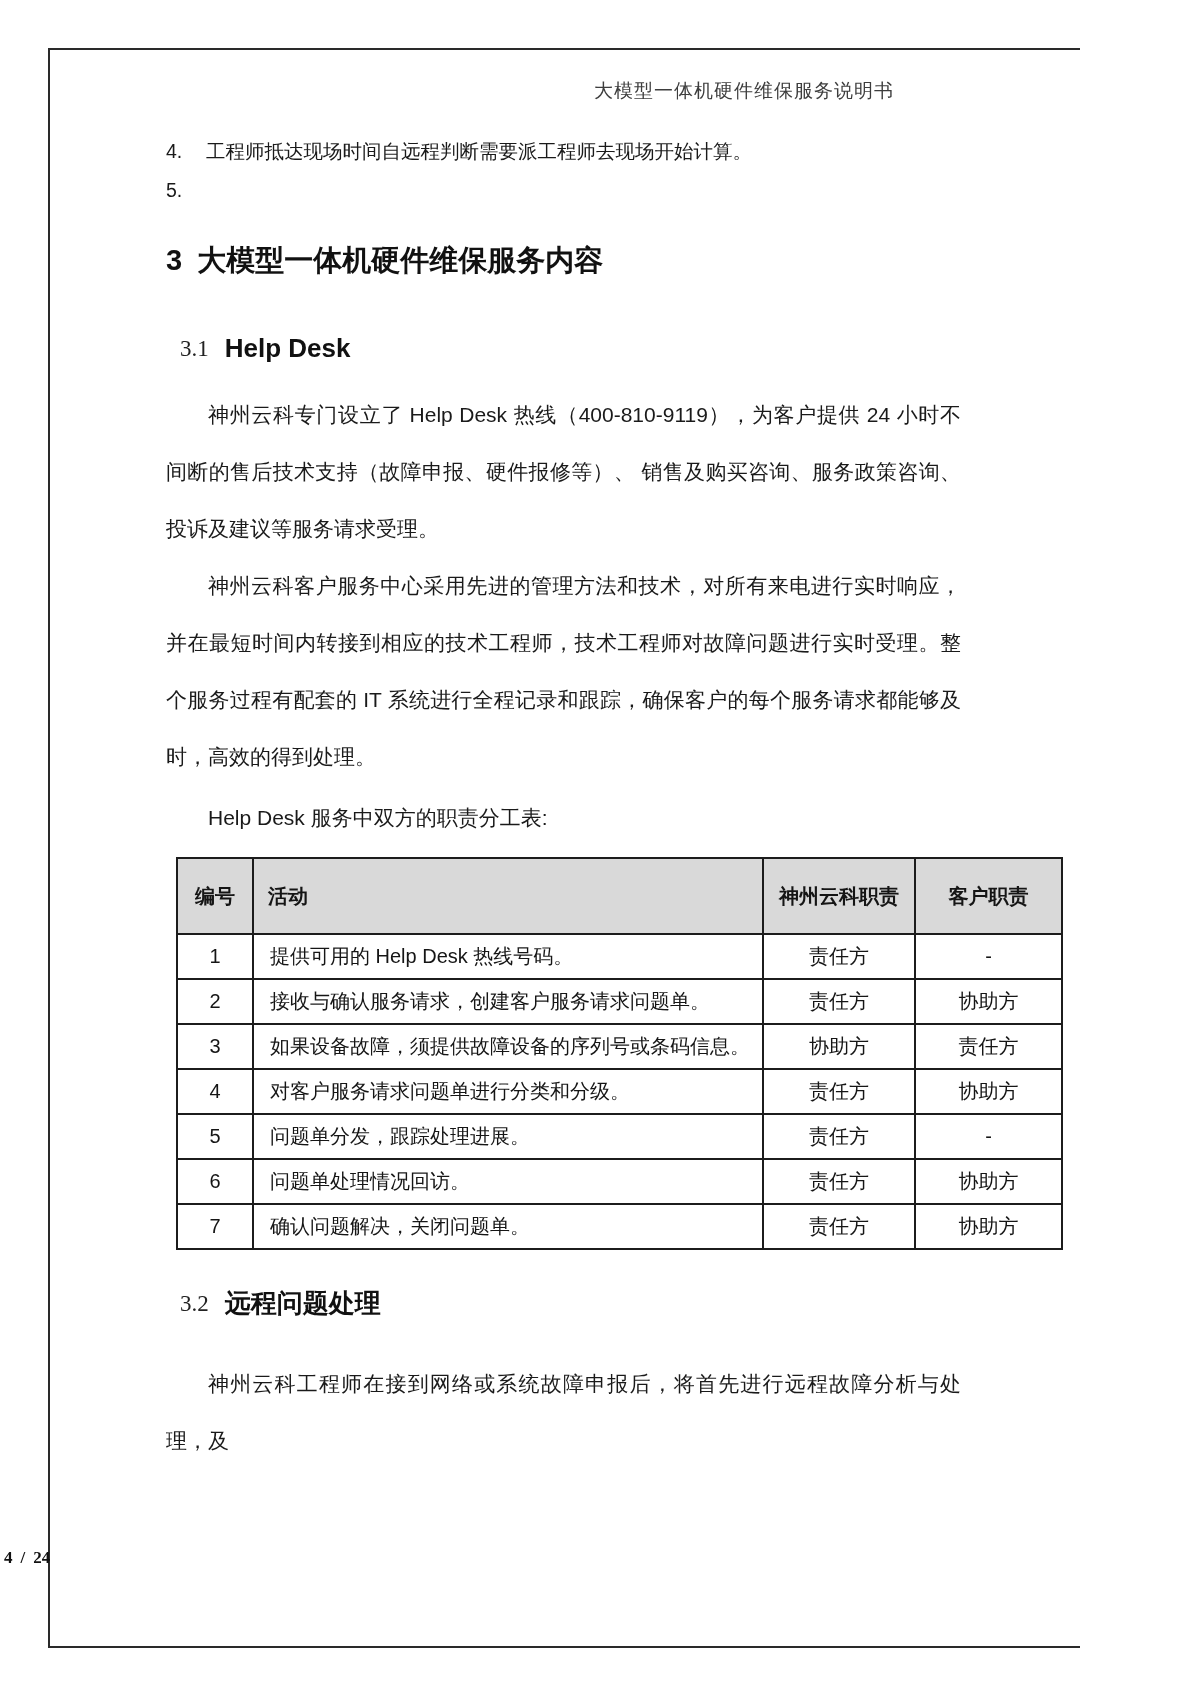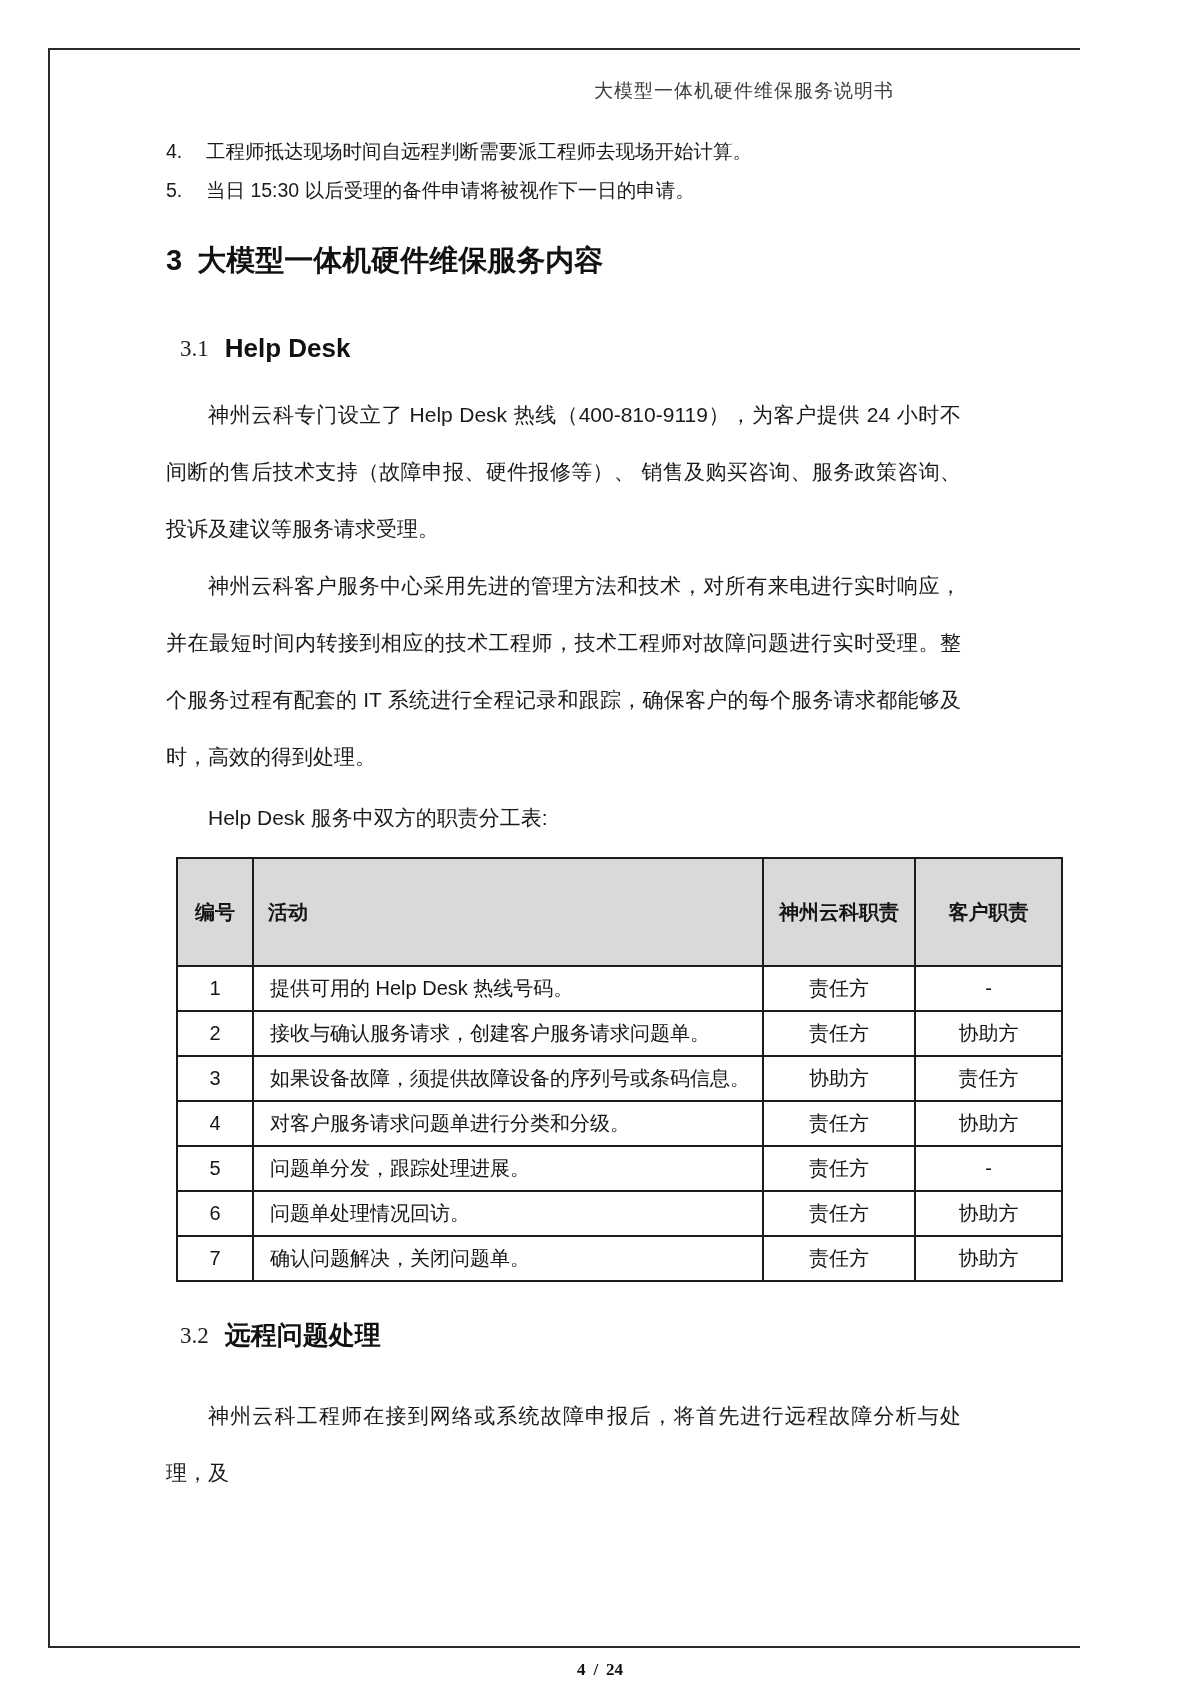--- a/index.html
+++ b/index.html
@@ -46,33 +46,33 @@
   }
 
   table.resp {
     margin-top:24px; margin-left:10px; width:765px;
     border-collapse:collapse; font-size:20px; table-layout:fixed;
     color:#151515;
   }
   table.resp th, table.resp td { border:2px solid #1c1c1c; word-break:break-all; }
   table.resp th {
     background:#d9d9d9; font-weight:bold; height:66px;
-    padding:20px 14px; line-height:31px; text-align:center; vertical-align:middle;
+    padding:4px 14px; line-height:31px; text-align:center; vertical-align:middle;
   }
   table.resp td { padding:7px 10px; line-height:29px; vertical-align:middle; }
   table.resp .c0 { width:46px; text-align:center; }
   table.resp .c1 { width:480px; text-align:left;margin-top:36px; }
   table.resp .c2 { width:122px; text-align:center; }
   table.resp .c3 { width:117px; text-align:center; }
   table.resp td.c1 { padding-left:16px; }
 
   .p3-block { margin-top:34px; }
 
   .doc-footer {
-    position:absolute; left:0; top:1660px; width:1200px; text-align:center;
+    position:absolute; left:0; top:1548px; width:1200px; 
     font-family:"Liberation Serif","DejaVu Serif",serif;
     font-weight:bold; font-size:17px; color:#111;
   }
   .doc-footer span { margin:0 4px; }
 </style>
 </head>
 <body>
 
 <div class="page">
 
@@ -82,21 +82,20 @@
 
   <div class="content">
 
     <div class="num-list">
       <div class="num-item">
         <span class="num">4.</span>
         <span>工程师抵达现场时间自远程判断需要派工程师去现场开始计算。</span>
       </div>
       <div class="num-item">
         <span class="num">5.</span>
-        <span>当日 15:30 以后受理的备件申请将被视作下一日的申请。</span>
       </div>
     </div>
 
     <div class="h-sec3">
       <span>3</span>
       <span>大模型一体机硬件维保服务内容</span>
     </div>
 
     <div class="h-sub h-31">
       <span class="sec-num">3.1</span>

